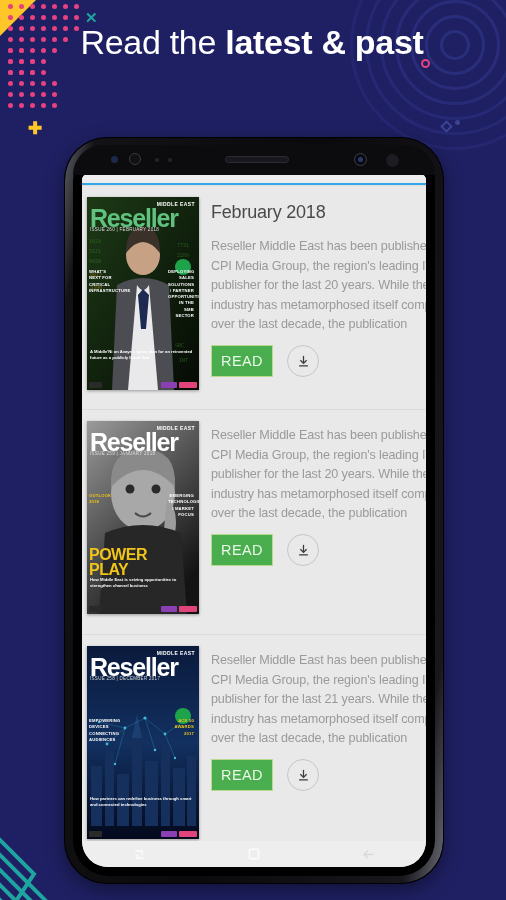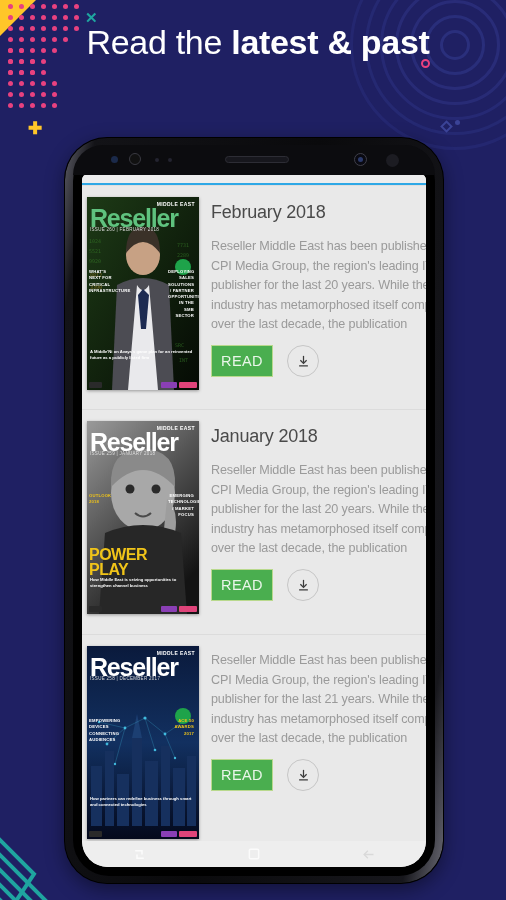--- a/index.html
+++ b/index.html
@@ -52,21 +52,21 @@
   }
   .dot-blue-lone2 {
     position:absolute; left:455px; top:120px; width:5px; height:5px;
     border-radius:50%; background:#3b4397;
   }
 
   .chevrons { position:absolute; left:-6px; bottom:-4px; width:130px; height:110px; }
 
   
   .headline {
-    position:absolute; left:12px; top:18px; width:492px;
+    position:absolute; left:6px; top:18px; width:492px;
     text-align:center; color:#ffffff;
     font-size:34px; line-height:49px; letter-spacing:-0.3px;
     font-weight:300; z-index:5;
   }
   .headline b { font-weight:700; }
 
   
   .phone {
     position:absolute; left:65px; top:138px;
     width:378px; height:745px;
@@ -410,21 +410,20 @@
        <div class="cover-sidetext2" style="color:#ffffff;width:26px;">EMERGING TECHNOLOGIES / MARKET FOCUS</div>
        <div class="cover-head" style="top:126px;font-size:16px;color:#f0c419;">POWER<br>PLAY</div>
        <div class="cover-dek" style="top:156px;color:#ffffff;">How Middle East is seizing opportunities to strengthen channel business</div>
        <div class="cover-foot">
          <i style="left:0;width:13px;background:#2a2a2a;"></i>
          <i style="right:20px;width:16px;background:#8a3fb5;"></i>
          <i style="right:0;width:18px;background:#e0447a;"></i>
        </div>
             </div>
             <div class="info">
-              <div class="issue-title">January 2018</div>
               <div class="issue-desc">Reseller Middle East has been published by CPI Media Group, the region's leading IT publisher for the last 20 years. While the IT industry has metamorphosed itself completely over the last decade, the publication continues</div>
               <div class="actions">
                 <div class="read-btn">READ</div>
                 <div class="dl-btn">
                   <svg width="15" height="15" viewBox="0 0 24 24" fill="none" stroke="#3a3a3a" stroke-width="2">
       <path d="M12 3 V14"></path>
                     <path d="M7 10 L12 15 L17 10"></path>
                     <path d="M5 19 H19"></path>
                   </svg>
                 </div>

